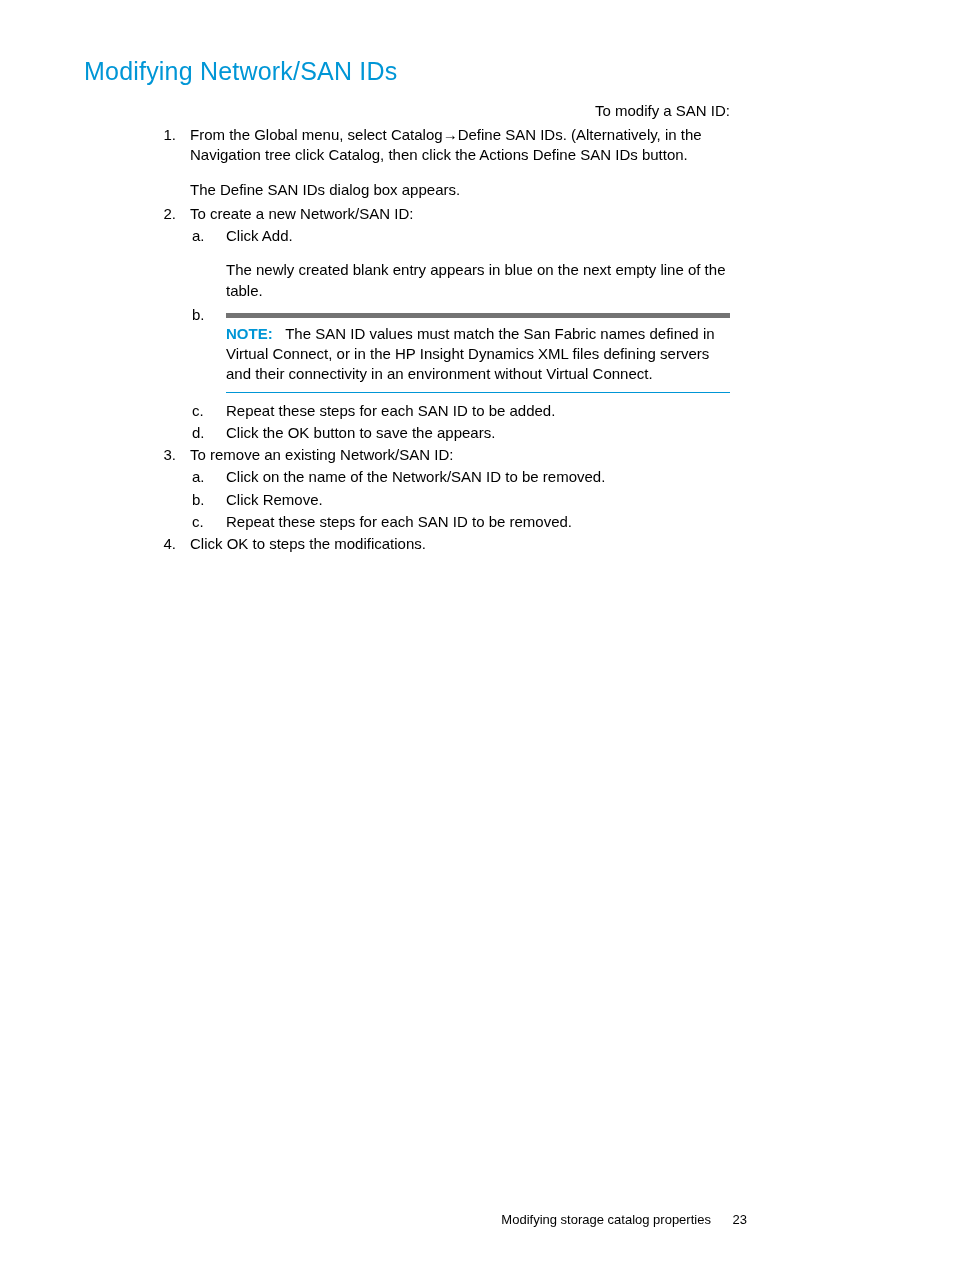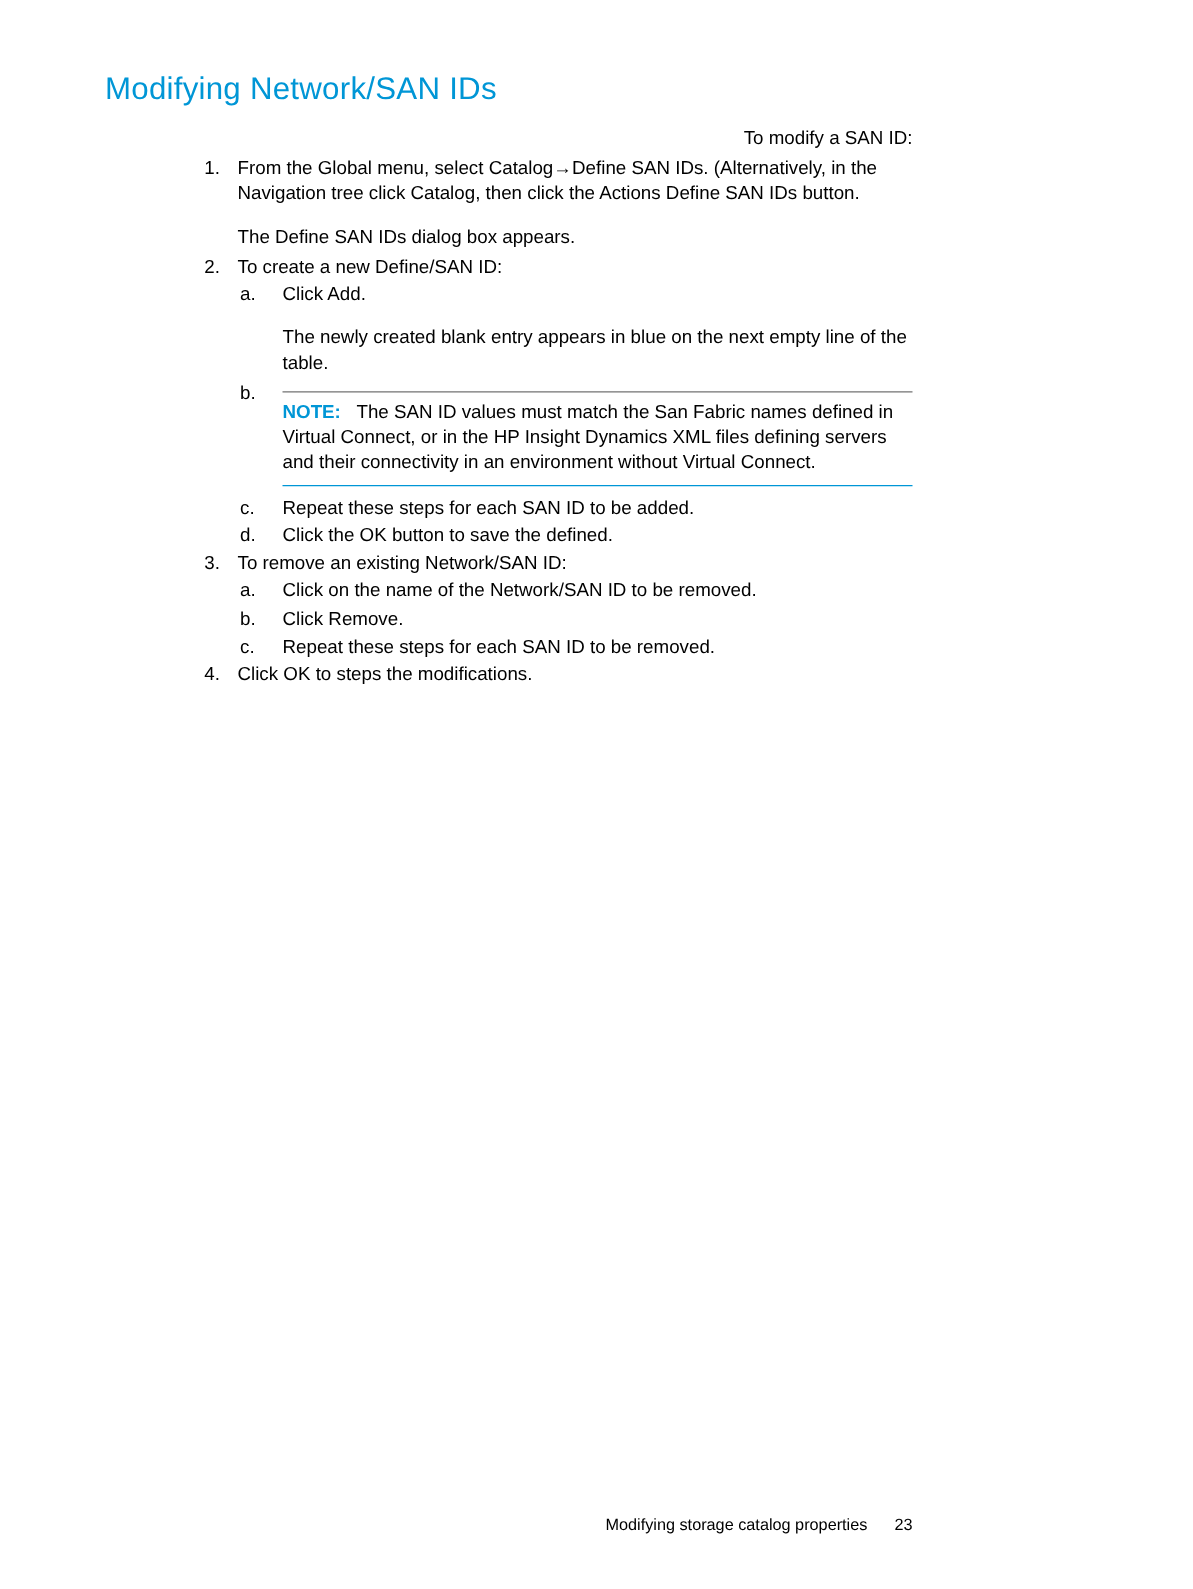--- a/index.html
+++ b/index.html
@@ -66,33 +66,33 @@
     padding-left: 2px;
     box-sizing: border-box;
   }
   ol.alpha > li > .body {
     flex: 1;
   }
   p { margin: 0 0 2px 0; }
   .para-gap { margin-top: 14px; margin-bottom: 4px; }
   b, .b { font-weight: 400; }
   .note-box {
-    border-top: 1px solid #737373;
+    border-top: 5px solid #737373;
     border-bottom: 1px solid #0096d6;
     padding: 6px 0 7px 0;
     margin: 8px 0 8px 0;
   }
   .note-label {
     color: #0096d6;
     font-weight: 700;
   }
   .footer {
     position: absolute;
     bottom: 42px;
-    right: 66px;
+    right: 49px;
     font-size: 13px;
   }
   .footer .pn {
     margin-left: 18px;
   }
   .arrow {
     font-family: Arial, sans-serif;
   }
 </style>
 </head>
@@ -112,21 +112,21 @@
         <p>
           <span>From the </span><b>Global</b><span> menu, select </span><b>Catalog</b><span class="arrow">→</span><b>Define SAN IDs</b><span>. (Alternatively, in the Navigation tree click </span><b>Catalog</b><span>, then click the Actions </span><b>Define SAN IDs</b><span> button.</span>
         </p>
         <p class="para-gap">The Define SAN IDs dialog box appears.</p>
       </div>
     </li>
 
     <li>
       <div class="marker">2.</div>
       <div class="body">
-        <p>To create a new Define/SAN ID:</p>
+        <p>To create a new Network/SAN ID:</p>
         <ol class="alpha">
           <li>
             <div class="marker">a.</div>
             <div class="body">
               <p>
                 <span>Click </span><b>Add</b><span>.</span>
               </p>
               <p class="para-gap">The newly created blank entry appears in blue on the next empty line of the table.</p>
             </div>
           </li>
@@ -141,21 +141,21 @@
           <li>
             <div class="marker">c.</div>
             <div class="body">
               <p>Repeat these steps for each SAN ID to be added.</p>
             </div>
           </li>
           <li>
             <div class="marker">d.</div>
             <div class="body">
               <p>
-                <span>Click the </span><b>OK</b><span> button to save the defined.</span>
+                <span>Click the </span><b>OK</b><span> button to save the appears.</span>
               </p>
             </div>
           </li>
         </ol>
       </div>
     </li>
 
     <li>
       <div class="marker">3.</div>
       <div class="body">

